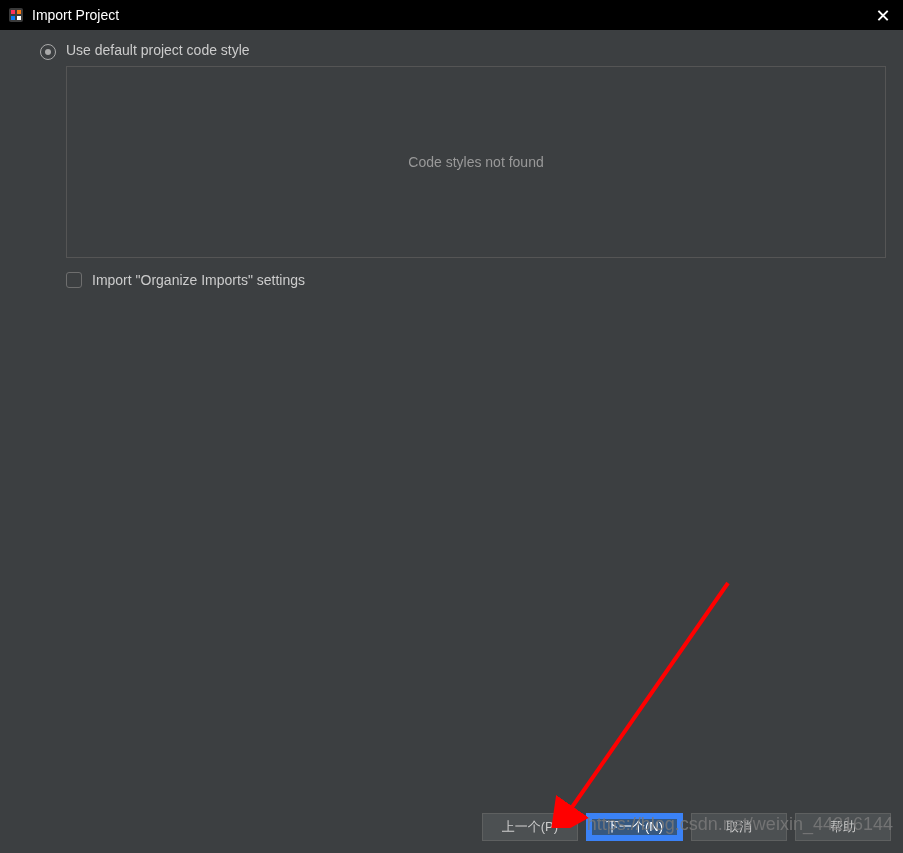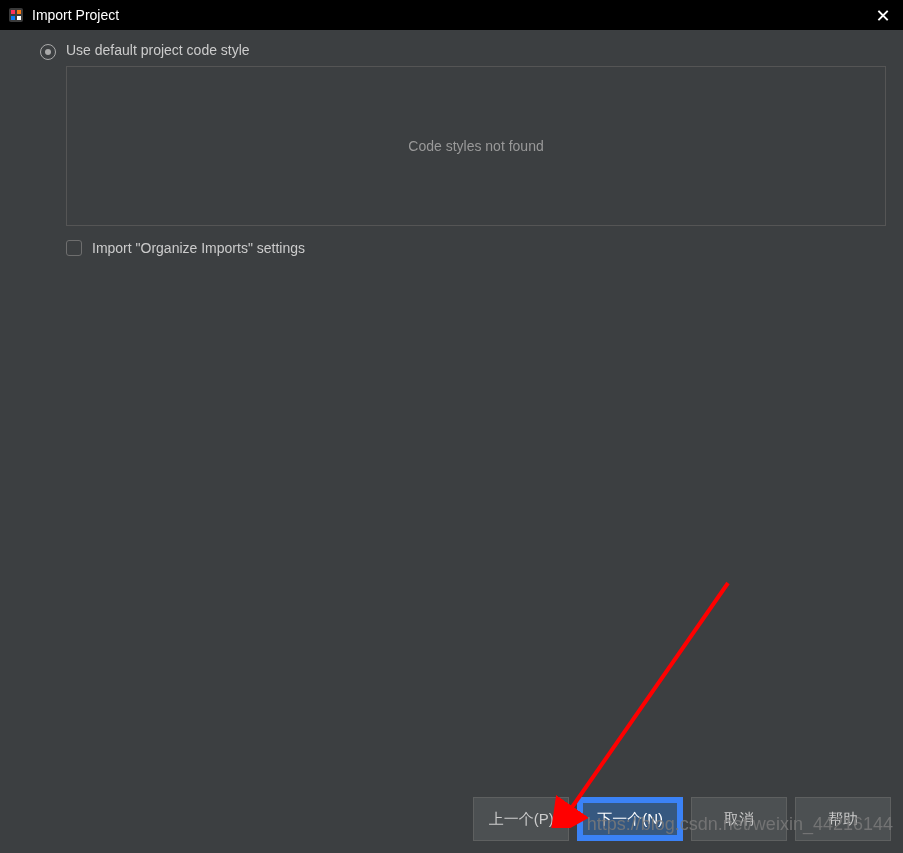--- a/index.html
+++ b/index.html
@@ -95,21 +95,21 @@
     .radio-hint {
       color: #808080;
       font-size: 12px;
       margin-left: 26px;
       margin-bottom: 14px;
       line-height: 1.4;
     }
     .list-box {
       border: 1px solid #555555;
       background: #3c3f41;
-      height: 160px;
+      height: 192px;
       margin-left: 26px;
       margin-top: 6px;
       display: flex;
       align-items: center;
       justify-content: center;
       width: 820px;
     }
     .list-empty {
       color: #999999;
       font-size: 14px;
@@ -134,25 +134,25 @@
     }
     .footer {
       position: absolute;
       bottom: 12px;
       right: 12px;
       display: flex;
       gap: 8px;
     }
     .btn {
       min-width: 96px;
-      height: 44px;
+      height: 28px;
       background: #4c5052;
       border: 1px solid #5e6060;
       color: #cccccc;
-      font-size: 15px;
+      font-size: 13px;
       display: flex;
       align-items: center;
       justify-content: center;
       cursor: pointer;
       padding: 0 14px;
     }
     .btn.primary {
       background: #365880;
       border: 6px solid #3b82f6;
       color: #ffffff;

